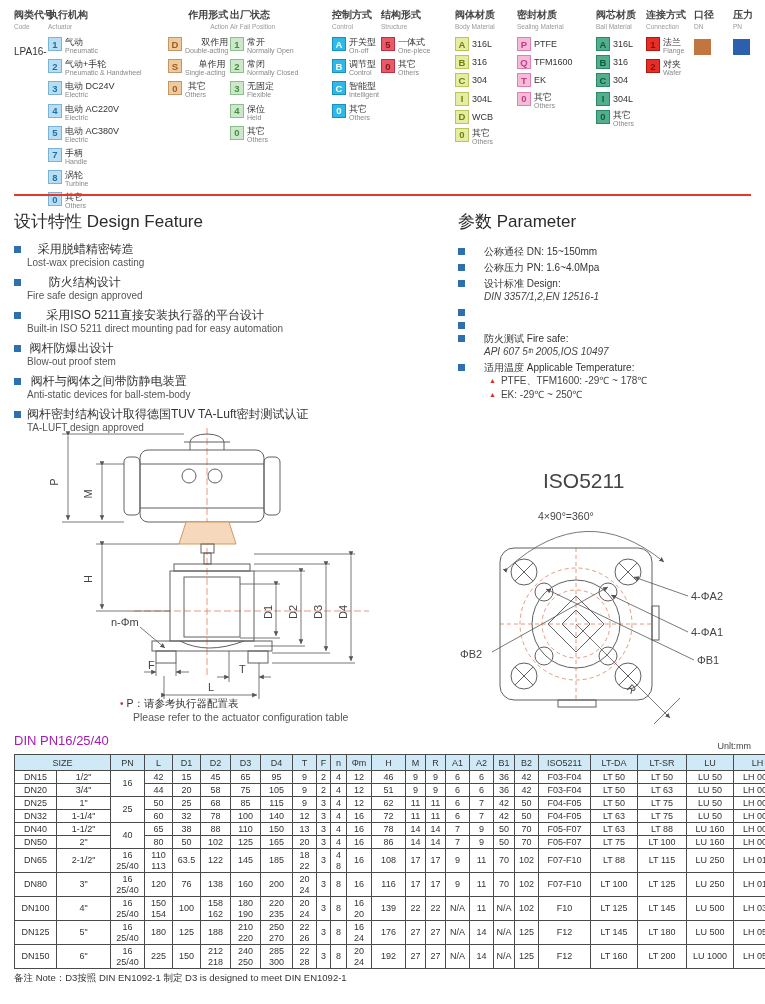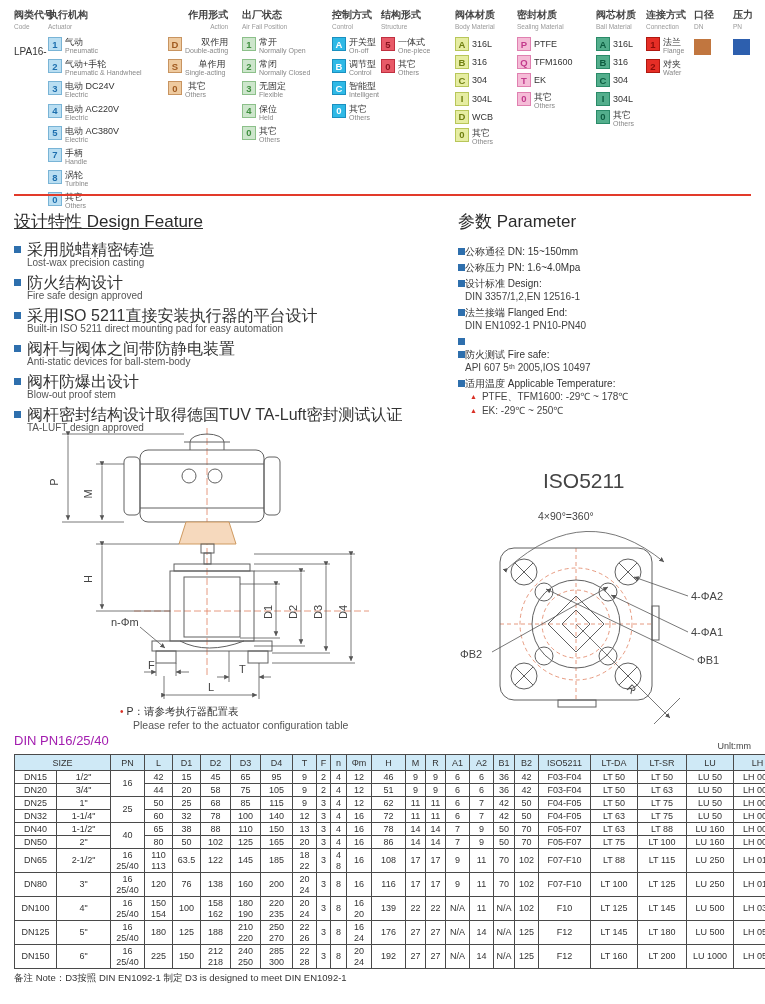--- a/index.html
+++ b/index.html
@@ -3,66 +3,66 @@
 <meta charset="utf-8">
 <style>
   html,body{margin:0;padding:0;background:#fff;}
   body{width:765px;height:1004px;position:relative;font-family:"Liberation Sans",sans-serif;color:#333;overflow:hidden;}
   .abs{position:absolute;}
 
   
   #legend{position:absolute;left:0;top:0;width:765px;height:196px;}
   .col{position:absolute;top:8px;}
   .col-code{left:14px;}  .col-actuator{left:48px;} .col-action{left:168px;text-align:right;}
-  .col-airfail{left:242px;} .col-control{left:332px;} .col-structure{left:381px;}
+  .col-airfail{left:230px;} .col-control{left:332px;} .col-structure{left:381px;}
   .col-body{left:455px;} .col-sealing{left:517px;} .col-ball{left:596px;}
   .col-connection{left:646px;} .col-dn{left:694px;} .col-pn{left:733px;}
   .col-head .cn{font-size:10px;font-weight:bold;color:#444;white-space:nowrap;}
   .col-head .en{font-size:6.5px;color:#999;white-space:nowrap;margin-top:1px;}
   .col-items{margin-top:7px;}
   .item{display:flex;gap:3px;margin-bottom:4.2px;}
   .item.single{align-items:center;}
   .codebox{width:14px;height:14px;flex:0 0 14px;display:flex;align-items:center;justify-content:center;
            font-size:9.5px;font-weight:bold;border:1px solid;box-sizing:border-box;}
   .item .txt .cn{font-size:9px;color:#333;line-height:10px;white-space:nowrap;}
   .item .txt .en{font-size:7px;color:#888;line-height:8px;white-space:nowrap;}
   .item .txt .cn.only{line-height:14px;}
   .code-value{margin-top:16px;font-size:10px;color:#333;}
   .swatch{width:17px;height:16px;margin-top:9px;}
   .red-divider{position:absolute;left:14px;width:737px;top:194px;height:2px;background:#e23a2a;}
 
   
   .sec-title{font-size:17px;color:#2b2b2b;}
-  #design-title{left:14px;top:210px;text-decoration:underline;}
+  #design-title{left:14px;top:210px;}
   #param-title{left:458px;top:210px;}
 
   
   #design-list{left:14px;top:243px;width:430px;}
   .f-item{display:flex;gap:6px;margin-bottom:7px;}
   .f-bullet{width:7px;height:7px;background:#2e6fad;flex:0 0 7px;margin-top:3px;}
-  .f-item .cn{font-size:16px;color:#333;line-height:13px;}
+  .f-item .cn{font-size:12px;color:#333;line-height:13px;text-align:center;}
   .f-item .en{font-size:10px;color:#555;line-height:13px;}
 
   
   #param-list{left:458px;top:245px;width:300px;}
-  .p-item{display:flex;gap:0;margin-bottom:3px;}
+  .p-item{display:flex;gap:19px;margin-bottom:3px;}
   .p-bullet{width:7px;height:7px;background:#2e6fad;flex:0 0 7px;margin-top:3px;}
   .p-item .l1{font-size:10px;color:#333;line-height:13px;}
-  .p-item .l2{font-size:10px;color:#444;line-height:13px;}
+  .p-item .l2{font-size:10px;color:#444;line-height:13px;font-style:italic;}
   .p-sub{display:flex;gap:5px;margin-left:5px;}
   .p-sub .tri{color:#d93025;font-size:7px;line-height:13px;}
   .p-sub .st{font-size:10px;color:#444;line-height:13.5px;}
 
   
   #valve-svg{position:absolute;left:14px;top:424px;}
   #iso-svg{position:absolute;left:458px;top:446px;}
   svg text{font-family:"Liberation Sans",sans-serif;fill:#444;}
   #valve-note{left:120px;top:697px;width:330px;}
   #valve-note .dot{color:#d93025;font-size:10px;}
-  #valve-note .n1{font-size:10.5px;color:#333;margin-top:8px;}
+  #valve-note .n1{font-size:10.5px;color:#333;}
   #valve-note .n2{font-size:10.5px;color:#555;margin-left:13px;}
 
   
   #table-title{left:14px;top:733px;font-size:13px;color:#a21caf;}
   #table-unit{right:14px;top:741px;font-size:9px;color:#444;position:absolute;}
   #din-table{position:absolute;left:14px;top:754px;width:737px;border-collapse:collapse;table-layout:fixed;}
   #din-table th,#din-table td{border:1px solid #4a4a4a;text-align:center;padding:0;
       font-size:9px;color:#333;white-space:pre-line;overflow:hidden;}
   #din-table th{background:#cfe9f6;font-weight:normal;height:15px;}
   #din-table td{height:12px;line-height:11px;}
@@ -450,29 +450,29 @@
     <div class="f-item">
       <span class="f-bullet"></span>
       <div>
         <div class="cn">采用ISO 5211直接安装执行器的平台设计</div>
         <div class="en">Built-in ISO 5211 direct mounting pad for easy automation</div>
       </div>
     </div>
     <div class="f-item">
       <span class="f-bullet"></span>
       <div>
-        <div class="cn">阀杆与阀体之间带防静电装置</div>
-        <div class="en">Anti-static devices for ball-stem-body</div>
+        <div class="cn">阀杆防爆出设计</div>
+        <div class="en">Blow-out proof stem</div>
       </div>
     </div>
     <div class="f-item">
       <span class="f-bullet"></span>
       <div>
-        <div class="cn">阀杆防爆出设计</div>
-        <div class="en">Blow-out proof stem</div>
+        <div class="cn">阀杆与阀体之间带防静电装置</div>
+        <div class="en">Anti-static devices for ball-stem-body</div>
       </div>
     </div>
     <div class="f-item">
       <span class="f-bullet"></span>
       <div>
         <div class="cn">阀杆密封结构设计取得德国TUV TA-Luft密封测试认证</div>
         <div class="en">TA-LUFT design approved</div>
       </div>
     </div>
   </div>
@@ -493,24 +493,20 @@
     </div>
     <div class="p-item">
       <span class="p-bullet"></span>
       <div>
         <div class="l1">设计标准  Design:</div>
         <div class="l2">DIN 3357/1,2,EN 12516-1</div>
       </div>
     </div>
     <div class="p-item">
       <span class="p-bullet"></span>
-      <div>
-        <div class="l1">法兰接端  Flanged End:</div>
-        <div class="l2">DIN EN1092-1 PN10-PN40</div>
-      </div>
     </div>
     <div class="p-item">
       <span class="p-bullet"></span>
     </div>
     <div class="p-item">
       <span class="p-bullet"></span>
       <div>
         <div class="l1">防火测试 Fire safe:</div>
         <div class="l2">API 607 5ᵗʰ 2005,IOS 10497</div>
       </div>

